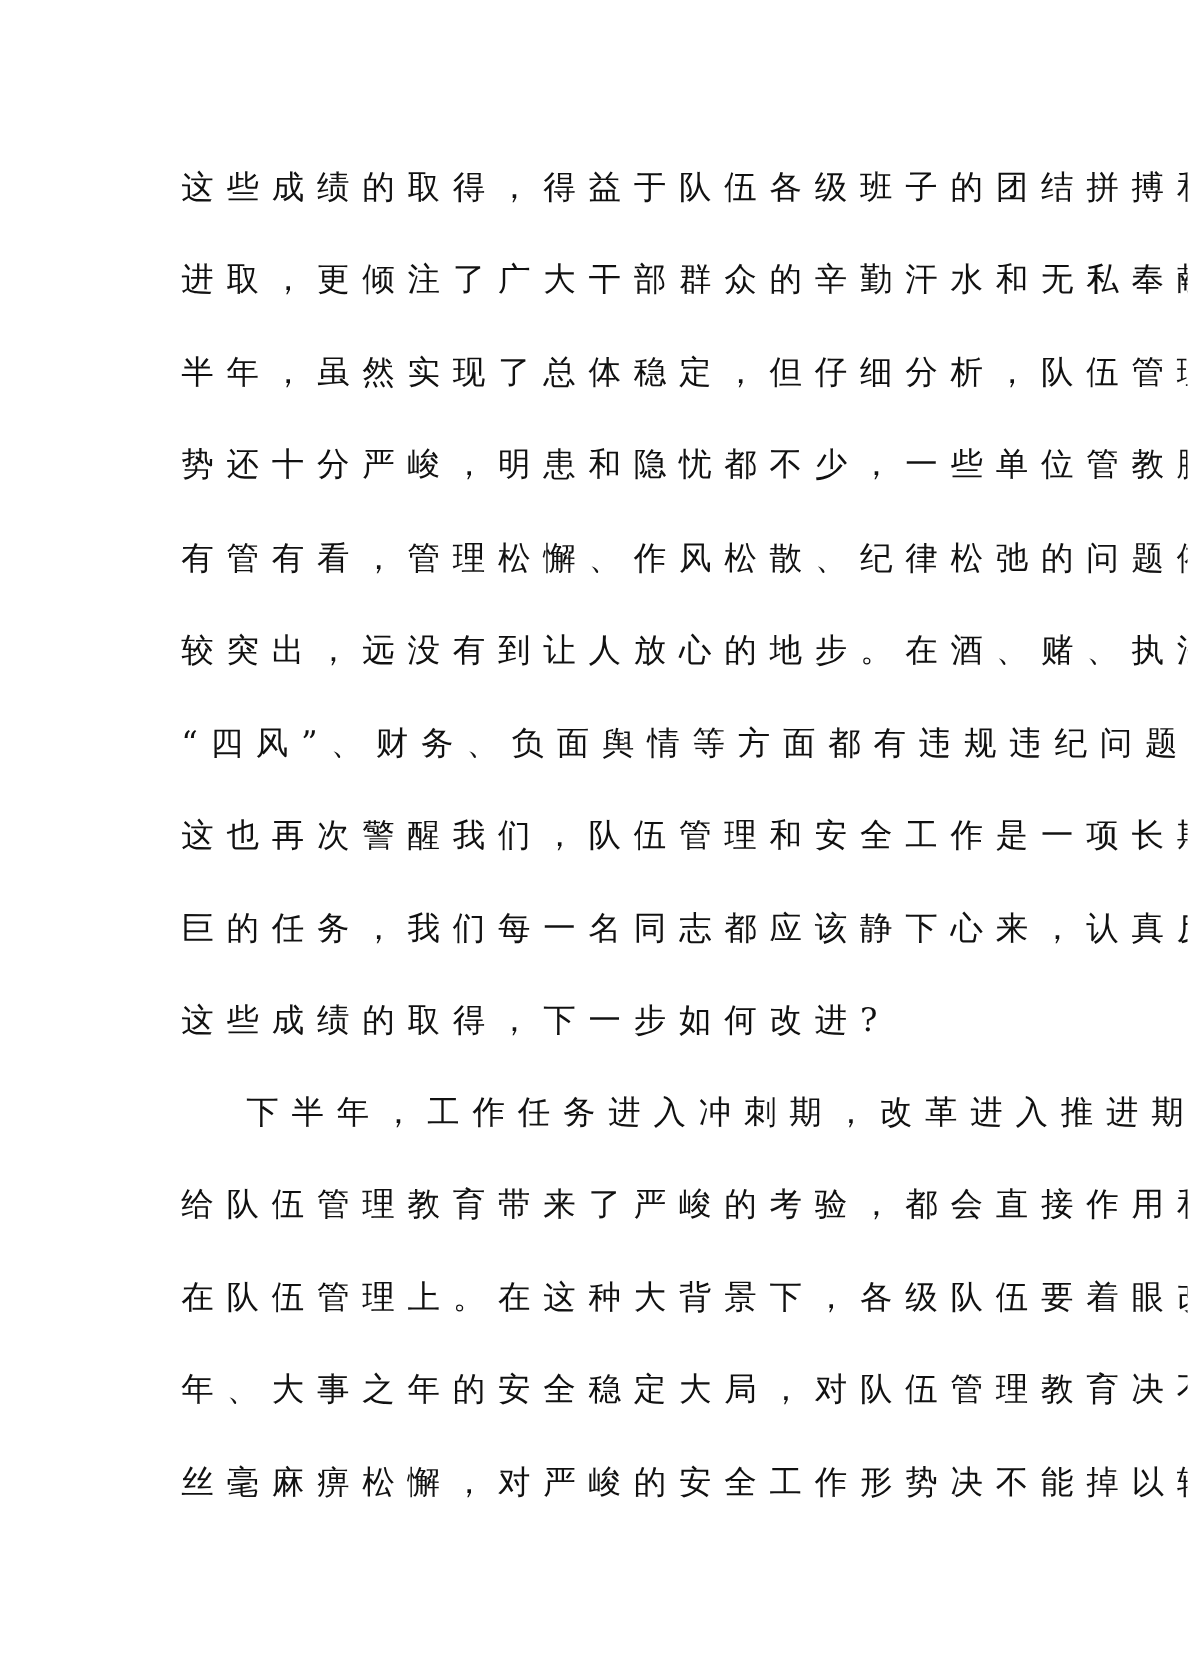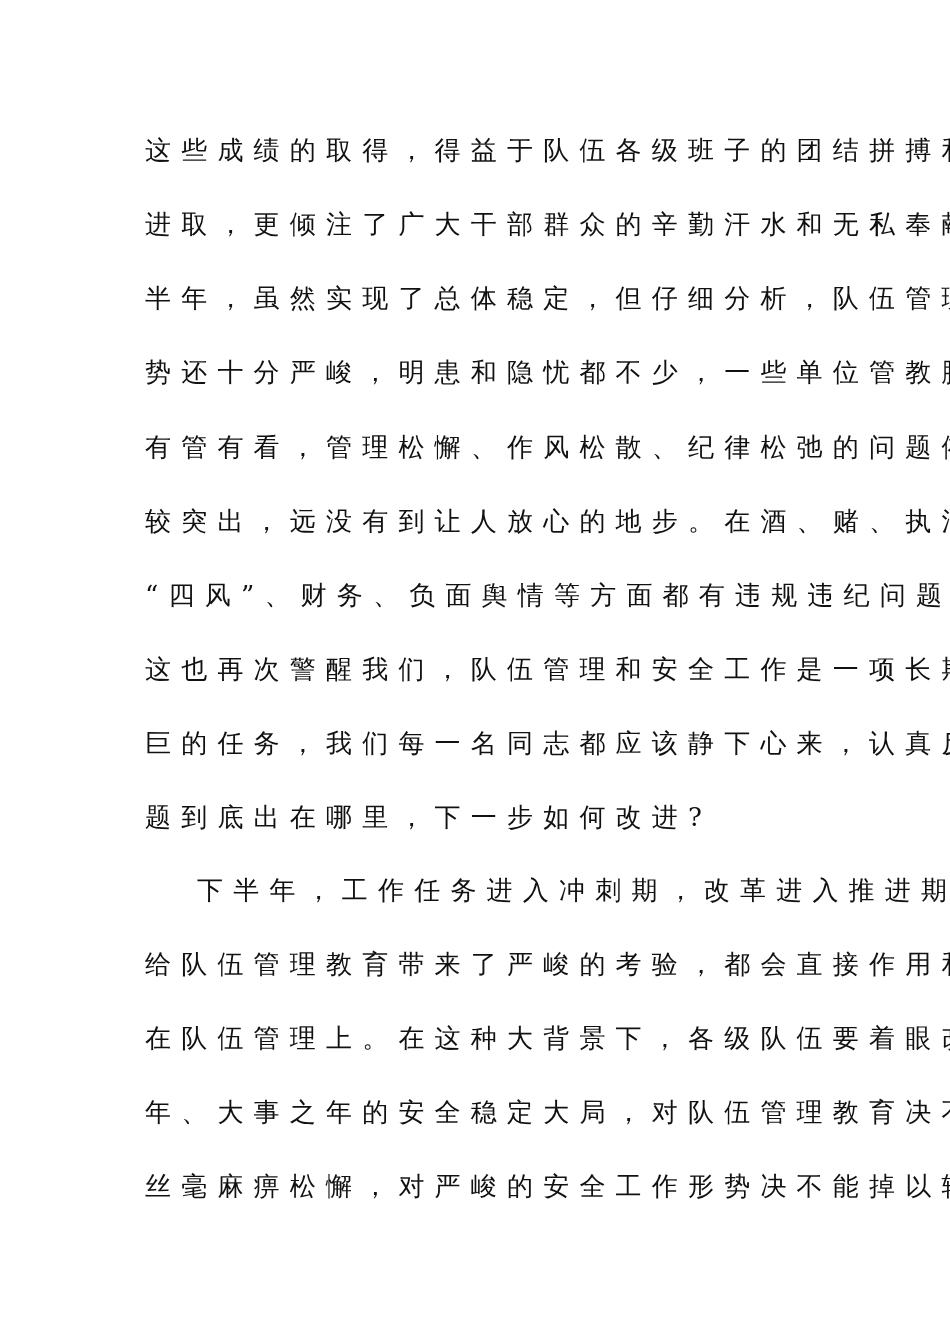--- a/index.html
+++ b/index.html
@@ -27,19 +27,19 @@
 <div class="page">
   <div class="line" style="top:135px">这些成绩的取得，得益于队伍各级班子的团结拼搏和务实</div>
   <div class="line" style="top:209px">进取，更倾注了广大干部群众的辛勤汗水和无私奉献。上</div>
   <div class="line" style="top:283px">半年，虽然实现了总体稳定，但仔细分析，队伍管理的形</div>
   <div class="line" style="top:357px">势还十分严峻，明患和隐忧都不少，一些单位管教脱节、</div>
   <div class="line" style="top:432px">有管有看，管理松懈、作风松散、纪律松弛的问题依然比</div>
   <div class="line" style="top:506px">较突出，远没有到让人放心的地步。在酒、赌、执法、</div>
   <div class="line" style="top:580px">“四风”、财务、负面舆情等方面都有违规违纪问题发生。</div>
   <div class="line" style="top:654px">这也再次警醒我们，队伍管理和安全工作是一项长期而艰</div>
   <div class="line" style="top:728px">巨的任务，我们每一名同志都应该静下心来，认真反思:问</div>
-  <div class="line" style="top:802px">题到底出在哪里，下一步如何改进?</div>
+  <div class="line" style="top:802px">这些成绩的取得，下一步如何改进?</div>
   <div class="line indent" style="top:875px">下半年，工作任务进入冲刺期，改革进入推进期，这</div>
   <div class="line" style="top:949px">给队伍管理教育带来了严峻的考验，都会直接作用和体现</div>
   <div class="line" style="top:1023px">在队伍管理上。在这种大背景下，各级队伍要着眼改革之</div>
   <div class="line" style="top:1097px">年、大事之年的安全稳定大局，对队伍管理教育决不能有</div>
   <div class="line" style="top:1171px">丝毫麻痹松懈，对严峻的安全工作形势决不能掉以轻心，</div>
 </div>
 
 </body></html>

